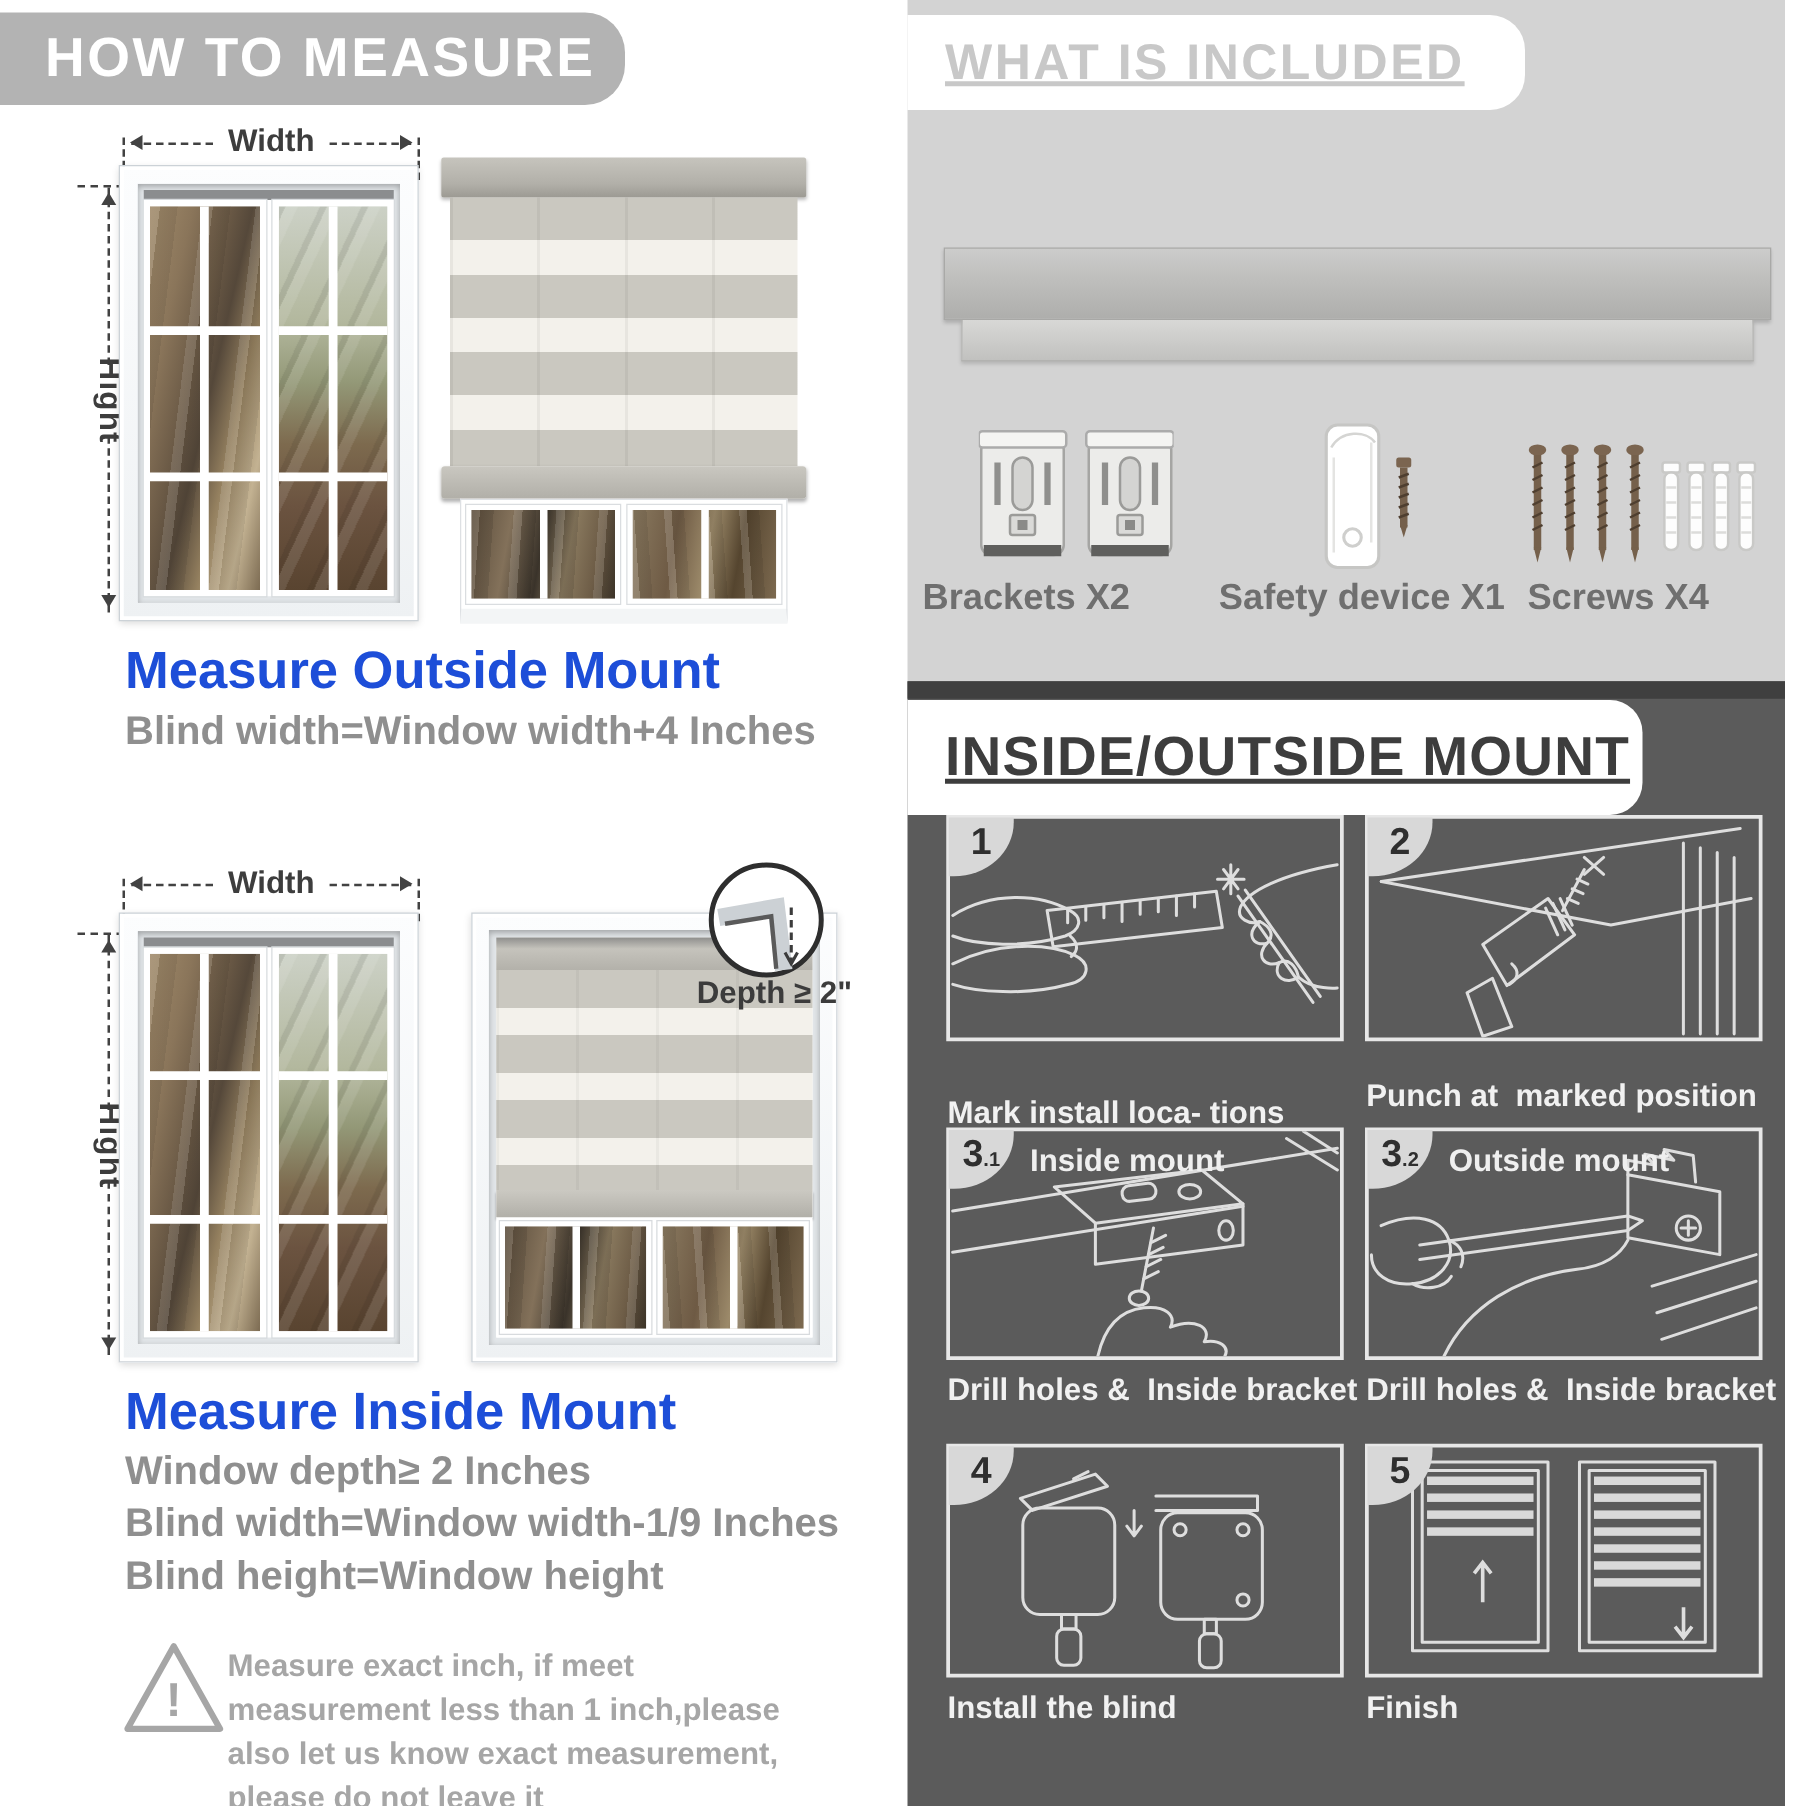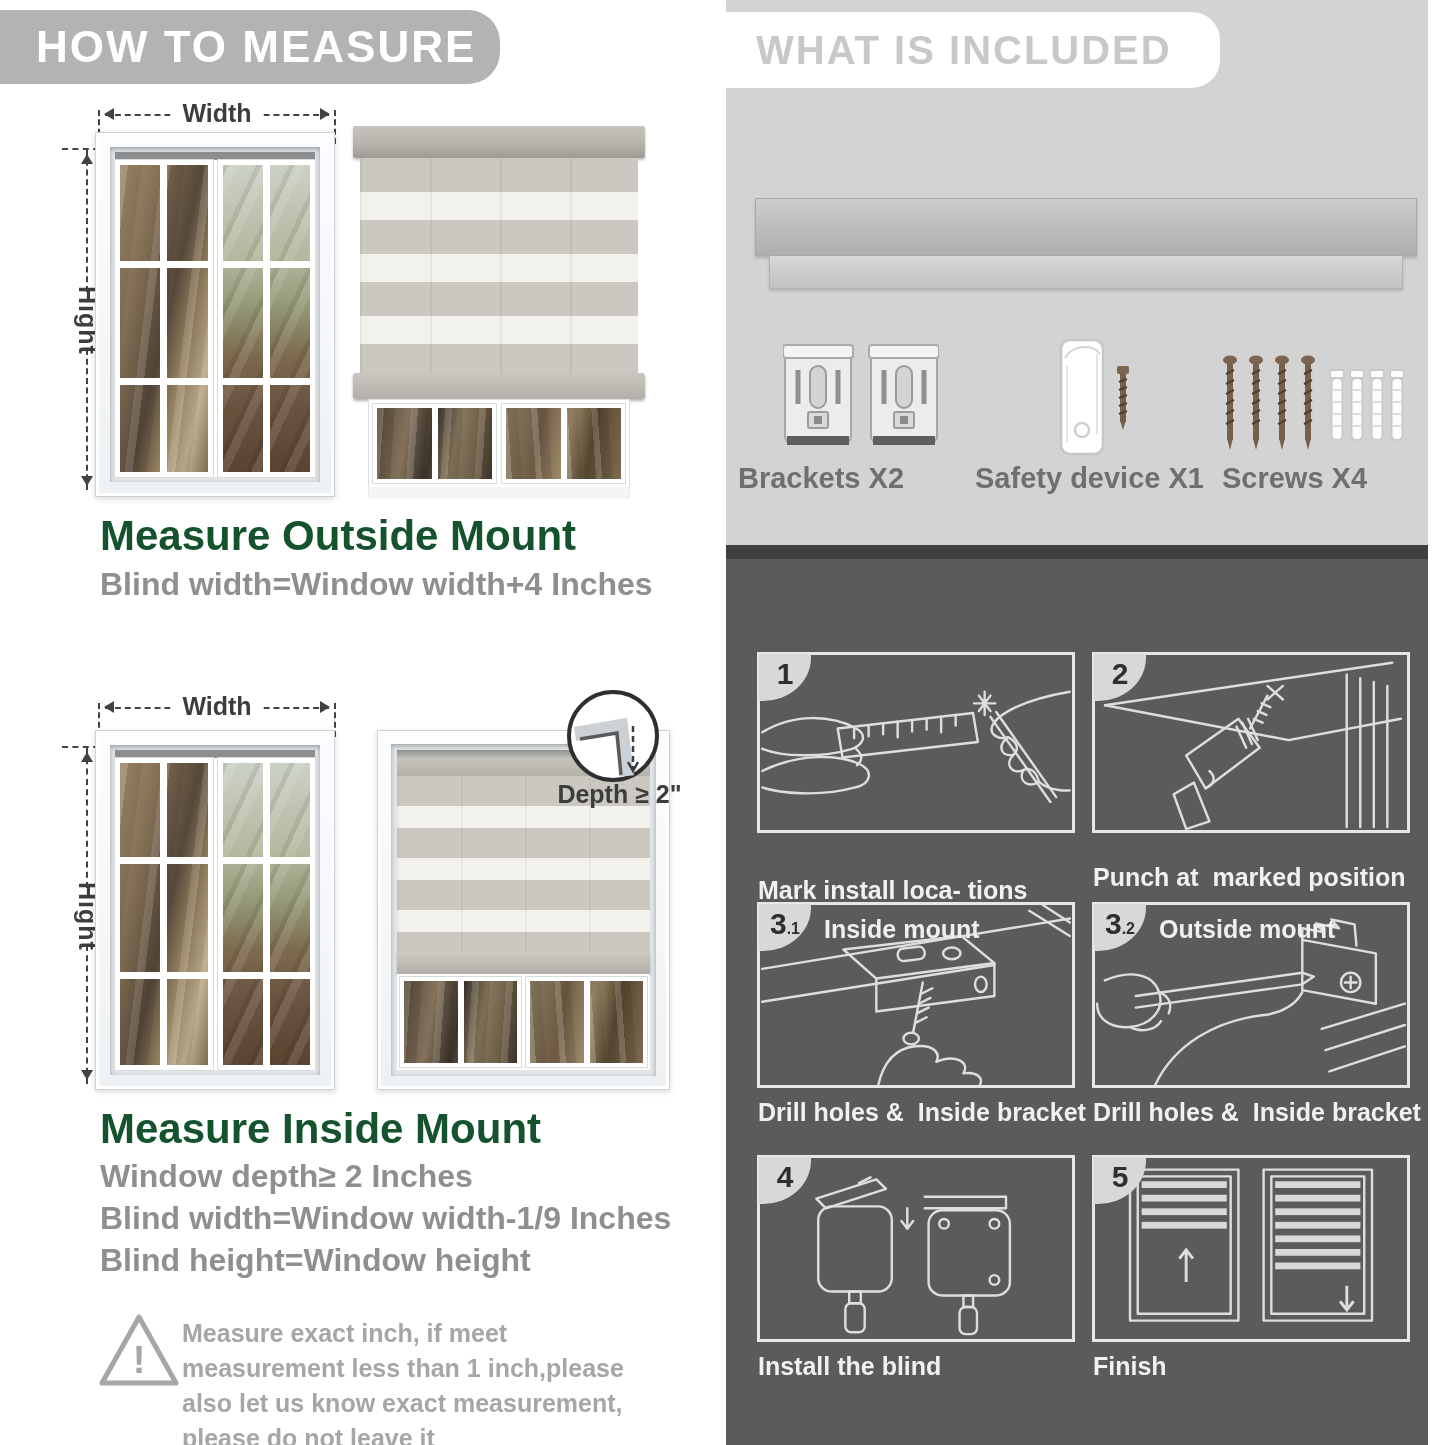--- a/index.html
+++ b/index.html
@@ -4,21 +4,21 @@
 <style>
   html,body{margin:0;padding:0;background:#fff;}
   #canvas{position:relative;width:1428px;height:1445px;background:#ffffff;overflow:hidden;
           font-family:"Liberation Sans", sans-serif;}
   .abs{position:absolute;}
 
   
   .banner-left{left:0;top:10px;width:500px;height:74px;background:#b3b3b3;
     border-radius:0 32px 32px 0;color:#ffffff;font-weight:700;font-size:44px;
     line-height:74px;padding-left:36px;letter-spacing:2px;box-sizing:border-box;}
-  .h1{font-weight:700;font-size:42px;color:#14532d;}
+  .h1{font-weight:700;font-size:42px;color:#1d4ed8;}
   .sub{font-weight:700;font-size:32px;color:#8f8f8f;}
   .warn-text{font-weight:700;font-size:25px;line-height:1.4;color:#a6a6a6;width:470px;}
 
   
   .h-dim{position:absolute;height:0;}
   .h-line{position:absolute;left:7px;right:7px;top:0;border-top:2px dashed #424242;}
   .h-dim::before{content:"";position:absolute;left:0;top:-6px;border:6px solid transparent;border-right:10px solid #424242;}
   .h-dim::after{content:"";position:absolute;right:0;top:-6px;border:6px solid transparent;border-left:10px solid #424242;}
   .tick{position:absolute;top:-4px;height:34px;border-left:2px dashed #424242;}
   .t-l{left:0;} .t-r{right:0;}
@@ -86,21 +86,21 @@
   .rail2{height:22px;flex:0 0 auto;background:linear-gradient(180deg,#cbc9c2,#b1afa8);box-shadow:0 2px 2px rgba(0,0,0,.3);}
   .wc-win{flex:1;display:flex;gap:5px;background:#fff;padding:3px;}
   .wc-sash{flex:1;border:4px solid #fff;outline:1px solid #d8dbde;}
 
   .depth-label{font-weight:700;font-size:25px;color:#3c3c3c;}
 
   
   .right-light{left:726px;top:0;width:719px;height:545px;background:#d3d3d3;}
   .right-dark{left:726px;top:545px;width:719px;height:900px;background:#5b5b5b;}
   .dark-strip{left:726px;top:545px;width:719px;height:14px;background:#3f3f3f;}
-  .bubble{background:#ffffff;box-sizing:border-box;}
+  .bubble{background:#ffffff;box-sizing:border-box;text-decoration:underline;}
   .bubble-included{left:726px;top:12px;width:494px;height:76px;border-radius:0 28px 28px 0;
     color:#c8c8c8;font-weight:700;font-size:40px;line-height:76px;padding-left:30px;letter-spacing:2px;}
   .bubble-mount{left:726px;top:560px;width:588px;height:92px;border-radius:0 26px 26px 0;
     color:#3d3d3d;font-weight:700;font-size:44px;line-height:92px;padding-left:30px;letter-spacing:1px;}
   .stylish{left:726px;top:136px;width:719px;text-align:center;font-weight:700;font-size:32px;color:#6c6c6c;}
   .bar1{left:755px;top:198px;width:662px;height:58px;border:1px solid #a9a9a7;box-sizing:border-box;
     background:linear-gradient(180deg,#cccccb 0%,#bebebc 45%,#aeaeac 100%);
     box-shadow:0 2px 3px rgba(0,0,0,.18);}
   .bar2{left:769px;top:256px;width:634px;height:33px;border:1px solid #b2b2b0;border-top:none;box-sizing:border-box;
     background:linear-gradient(180deg,#d8d8d6,#c1c1bf);box-shadow:0 2px 3px rgba(0,0,0,.15);}
@@ -325,20 +325,21 @@
         <rect x="1.5" y="8" width="11" height="62" rx="5" fill="#fdfdfd" stroke="#c9c9c7" stroke-width="2"></rect>
         <path d="M3,20 L11,20 M3,32 L11,32 M3,44 L11,44 M3,56 L11,56" stroke="#dcdcda" stroke-width="2"></path>
       </g>
     </svg>
   </div>
 
   <div class="item-label" style="left:736px;width:170px;">Brackets X2</div>
   <div class="item-label" style="left:972px;width:235px;">Safety device X1</div>
   <div class="item-label" style="left:1212px;width:165px;">Screws X4</div>
 
+  <div class="abs bubble bubble-mount">INSIDE/OUTSIDE MOUNT</div>
 
   <div class="panel" style="left:757px;top:652px;width:318px;height:181px;">
     <svg class="art" viewBox="0 0 318 181">
       <g stroke="#dedede" stroke-width="2.5" fill="none" stroke-linecap="round" stroke-linejoin="round">
         <path d="M0,80 C32,60 72,62 97,76 C108,82 106,92 93,97 C60,107 20,105 0,97"></path>
         <path d="M0,120 C38,101 80,103 101,113 C115,120 113,133 96,137 C60,147 18,143 0,137"></path>
         <path d="M97,97 C105,104 103,110 98,114"></path>
         <path d="M78,76 L218,60 L223,90 L83,106 Z"></path>
         <path d="M95,75 L95,86 M110,73 L110,84 M125,71 L125,82 M140,69 L140,85 M155,68 L155,79 M170,66 L170,77 M185,64 L185,80 M200,62 L200,73"></path>
         <path d="M224,42 L236,58 M236,42 L224,58 M219,50 L241,50 M230,38 L230,62"></path>

